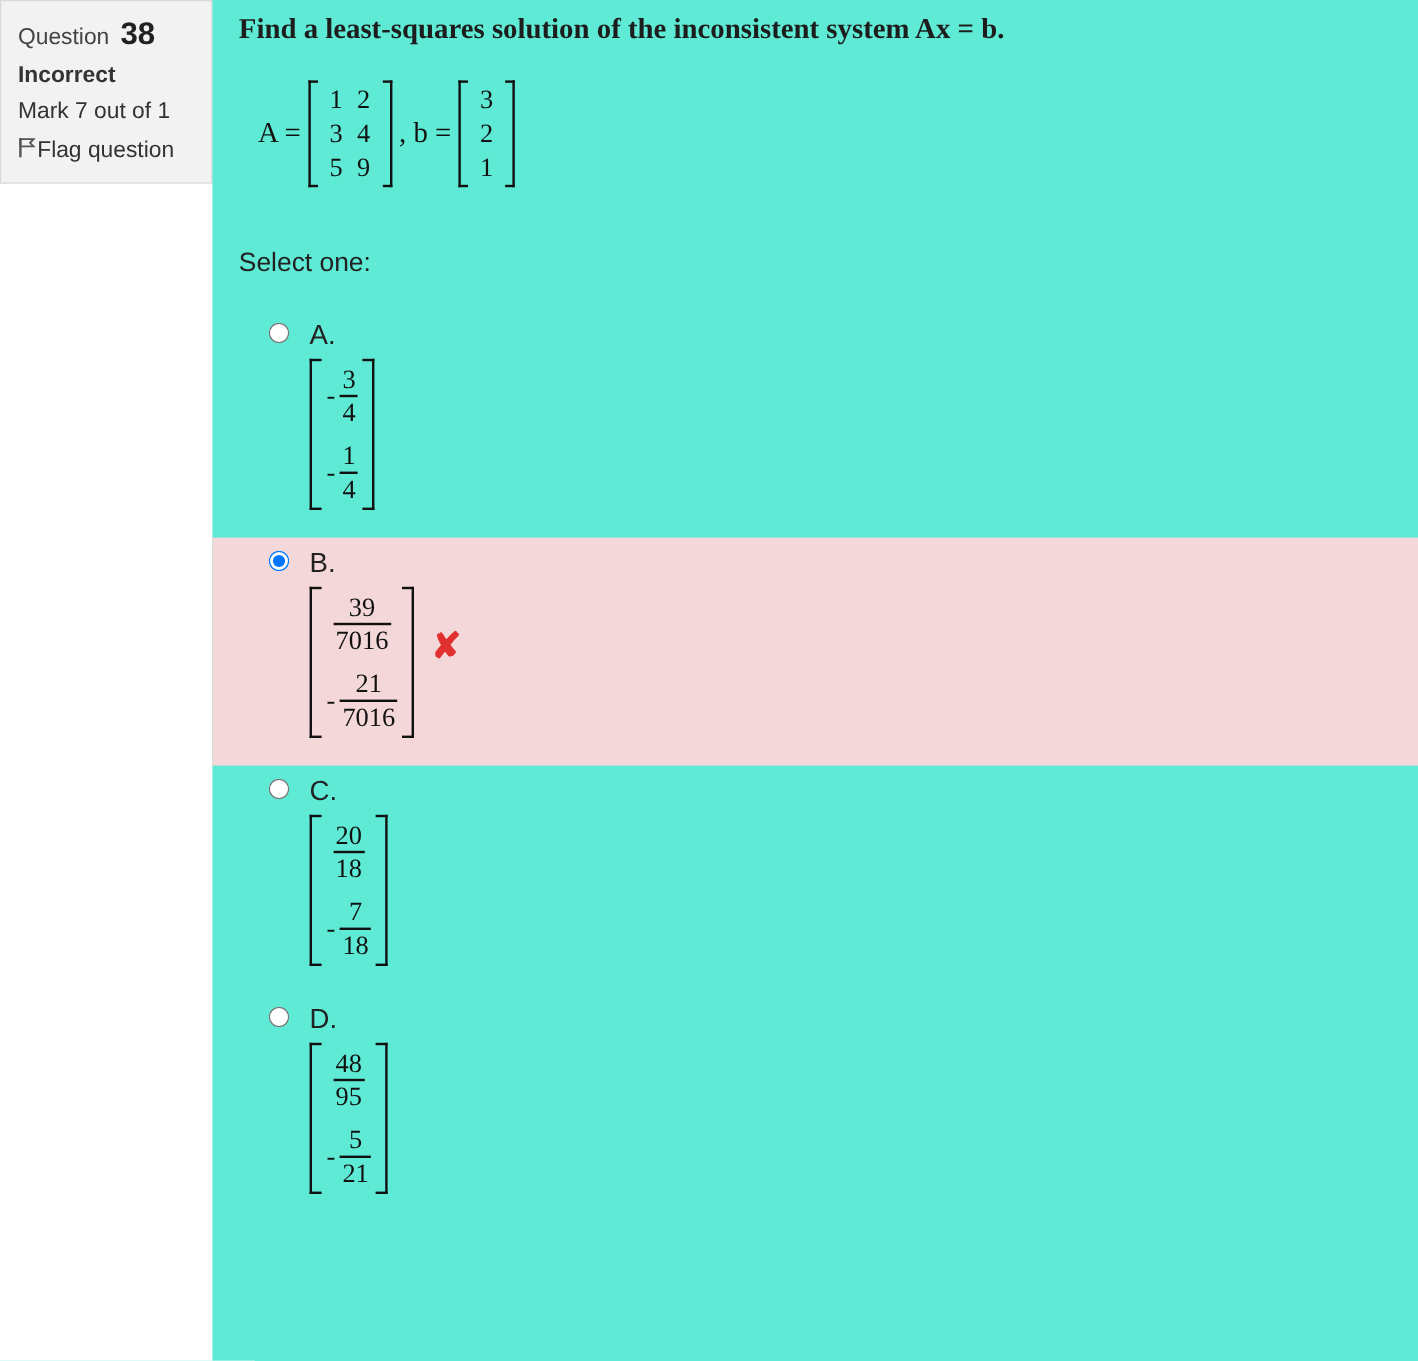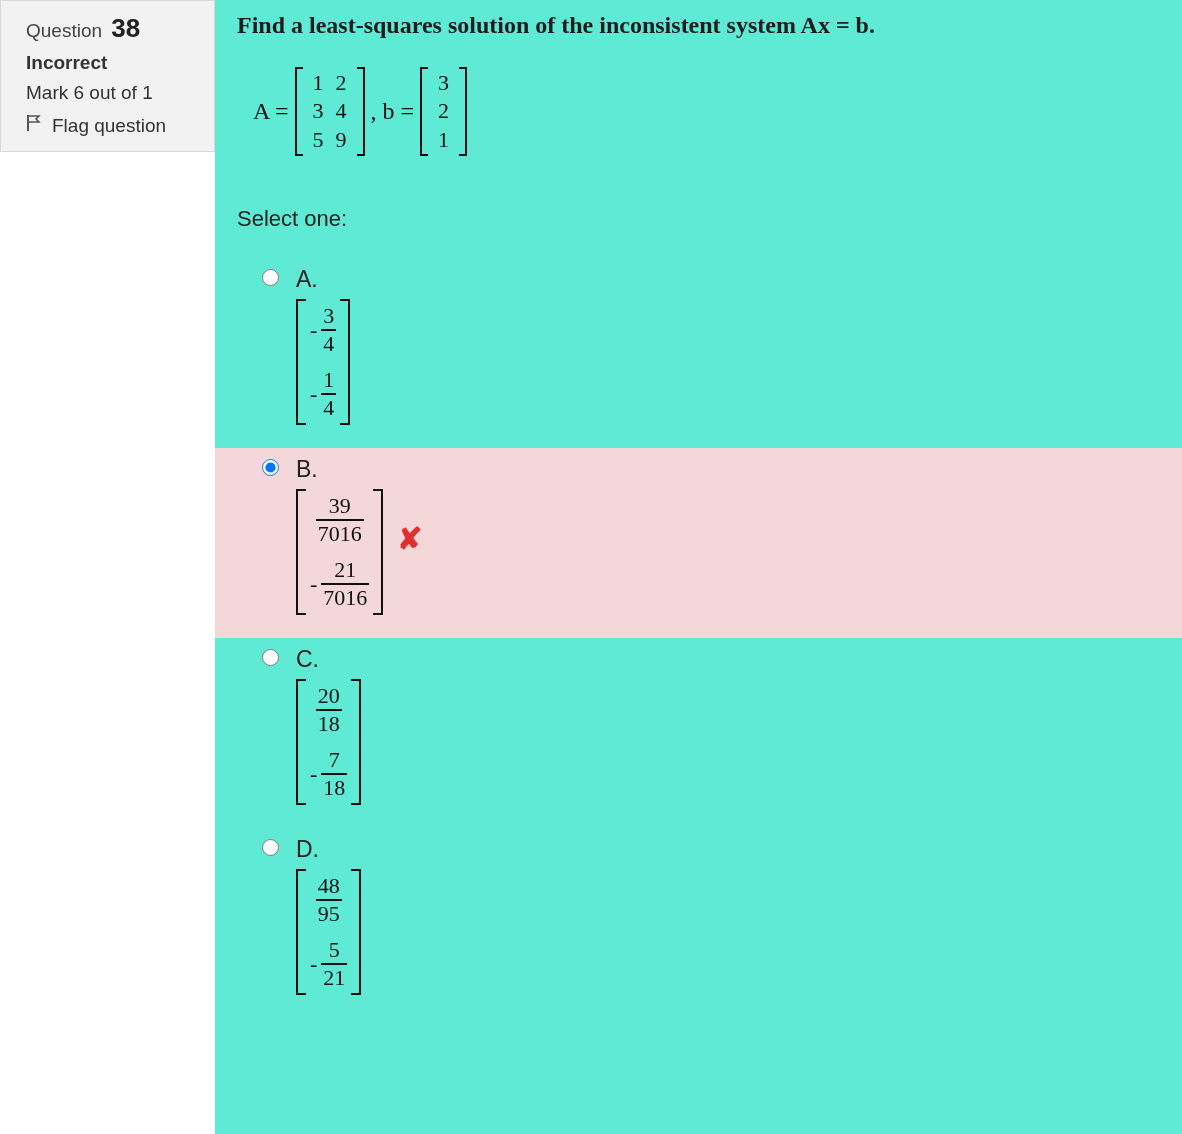--- a/index.html
+++ b/index.html
@@ -8,24 +8,24 @@
     font-family: "Helvetica Neue", Arial, sans-serif;
     font-size: 18px;
     background: #fff;
     width: 1182px;
   }
   .wrap {
     display: flex;
     align-items: flex-start;
   }
   .sidebar {
-    width: 215px;
+    width: 177px;
     background: #f2f2f2;
     border: 1px solid #d8d8d8;
-    padding: 12px 25px 14px;
+    padding: 12px 14px 14px;
     color: #333;
   }
   .sidebar .qline {
     font-size: 19px;
     color: #444;
     margin-bottom: 8px;
   }
   .sidebar .qline .num {
     font-size: 26px;
     font-weight: 700;
@@ -42,21 +42,21 @@
     font-size: 19px;
     margin-bottom: 10px;
     color: #333;
   }
   .sidebar .flag {
     font-size: 19px;
     color: #333;
     cursor: pointer;
     display: flex;
     align-items: center;
-    gap: 10px;
+    gap: 0;
   }
   .sidebar .flag-icon {
     display: inline-block;
   }
   .main {
     flex: 1;
     background: #5eead4;
     padding: 12px 22px 30px 22px;
     min-height: 1134px;
   }
@@ -190,21 +190,21 @@
 </head>
 <body>
 
 <div class="wrap">
   <div class="sidebar">
     <div class="qline">
       <span>Question</span>
       <span class="num">38</span>
     </div>
     <div class="status">Incorrect</div>
-    <div class="mark">Mark 6 out of 1</div>
+    <div class="mark">Mark 7 out of 1</div>
     <div class="flag">
       <span class="flag-icon">
         <svg width="16" height="18" viewBox="0 0 16 18">
           <path d="M2 1 L2 17" stroke="#555" stroke-width="2" fill="none"></path>
           <path d="M2 2 L13 2 L10 5 L13 8 L2 8 Z" fill="none" stroke="#555" stroke-width="1.5"></path>
         </svg>
       </span>
       <span>Flag question</span>
     </div>
   </div>

